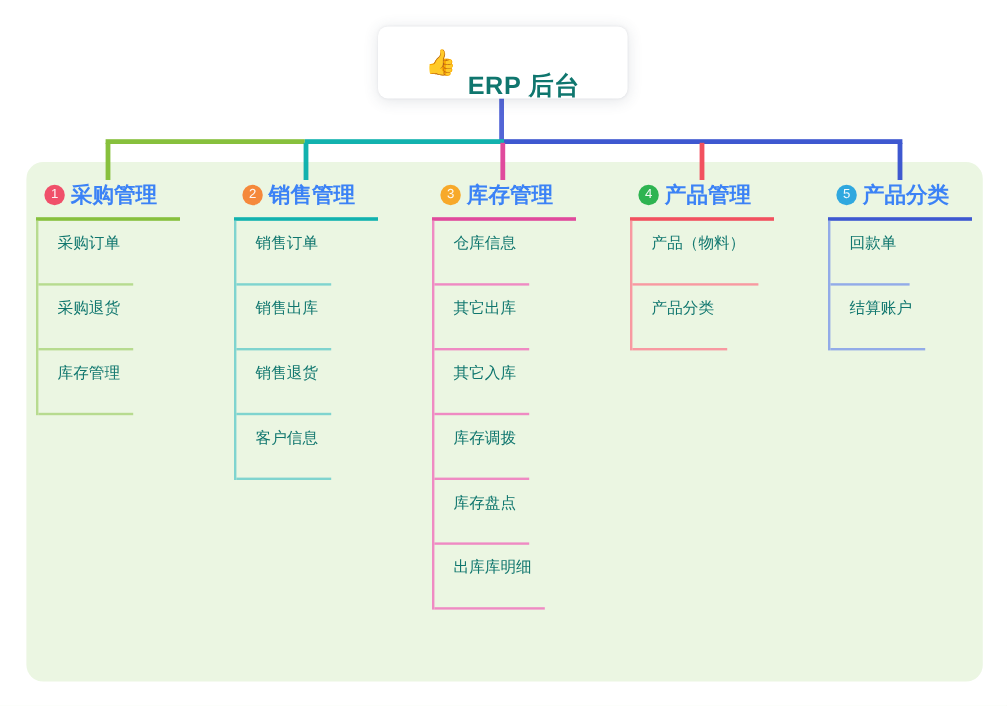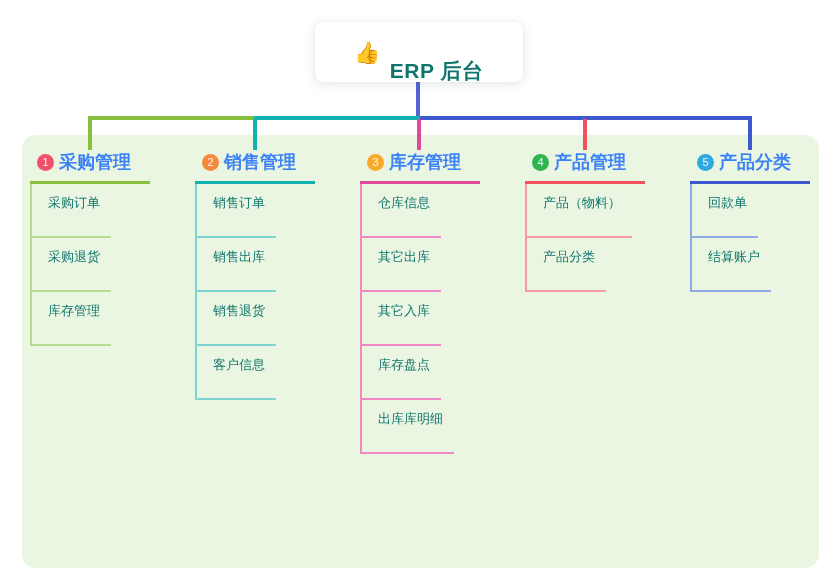--- a/index.html
+++ b/index.html
@@ -135,20 +135,23 @@
           <div class="child">
             <span class="child-label">仓库信息</span>
           </div>
           <div class="child">
             <span class="child-label">其它出库</span>
           </div>
           <div class="child">
             <span class="child-label">其它入库</span>
           </div>
           <div class="child">
+            <span class="child-label">库存调拨</span>
+          </div>
+          <div class="child">
             <span class="child-label">库存盘点</span>
           </div>
           <div class="child">
             <span class="child-label">出库库明细</span>
           </div>
         </div>
   </div>
       <div class="col col-4" style="--c: #f2515f; --light: #f899a1; --badge: #2eb451;">
     <div class="branch-header">
       <span class="badge">4</span>

